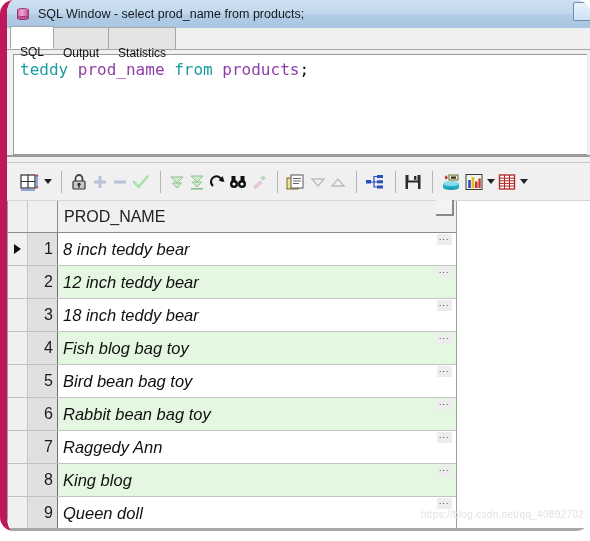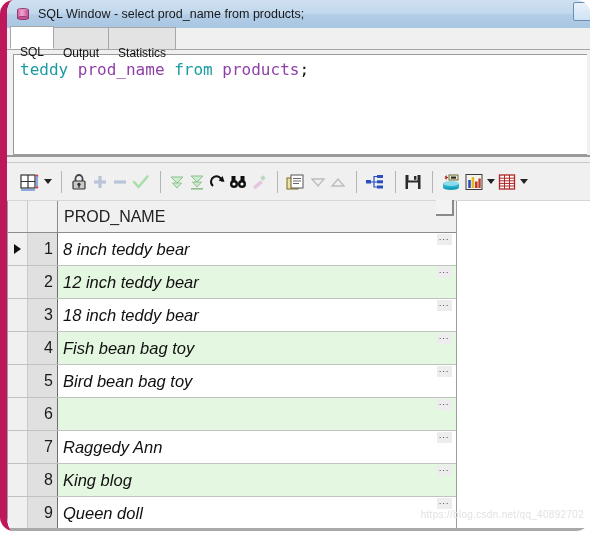--- a/index.html
+++ b/index.html
@@ -546,38 +546,39 @@
         <div class="cell-val">
           <span>18 inch teddy bear</span>
           <span class="ellipsis-btn">...</span>
         </div>
       </div>
 
       <div class="row alt">
         <div class="cell-ind"></div>
         <div class="cell-num">4</div>
         <div class="cell-val">
-          <span>Fish bean bag toy</span>
+          <span>Fish blog bag toy</span>
           <span class="ellipsis-btn">...</span>
         </div>
       </div>
 
       <div class="row">
         <div class="cell-ind"></div>
         <div class="cell-num">5</div>
         <div class="cell-val">
           <span>Bird bean bag toy</span>
           <span class="ellipsis-btn">...</span>
         </div>
       </div>
 
       <div class="row alt">
         <div class="cell-ind"></div>
         <div class="cell-num">6</div>
         <div class="cell-val">
+          <span>Rabbit bean bag toy</span>
           <span class="ellipsis-btn">...</span>
         </div>
       </div>
 
       <div class="row">
         <div class="cell-ind"></div>
         <div class="cell-num">7</div>
         <div class="cell-val">
           <span>Raggedy Ann</span>
           <span class="ellipsis-btn">...</span>

